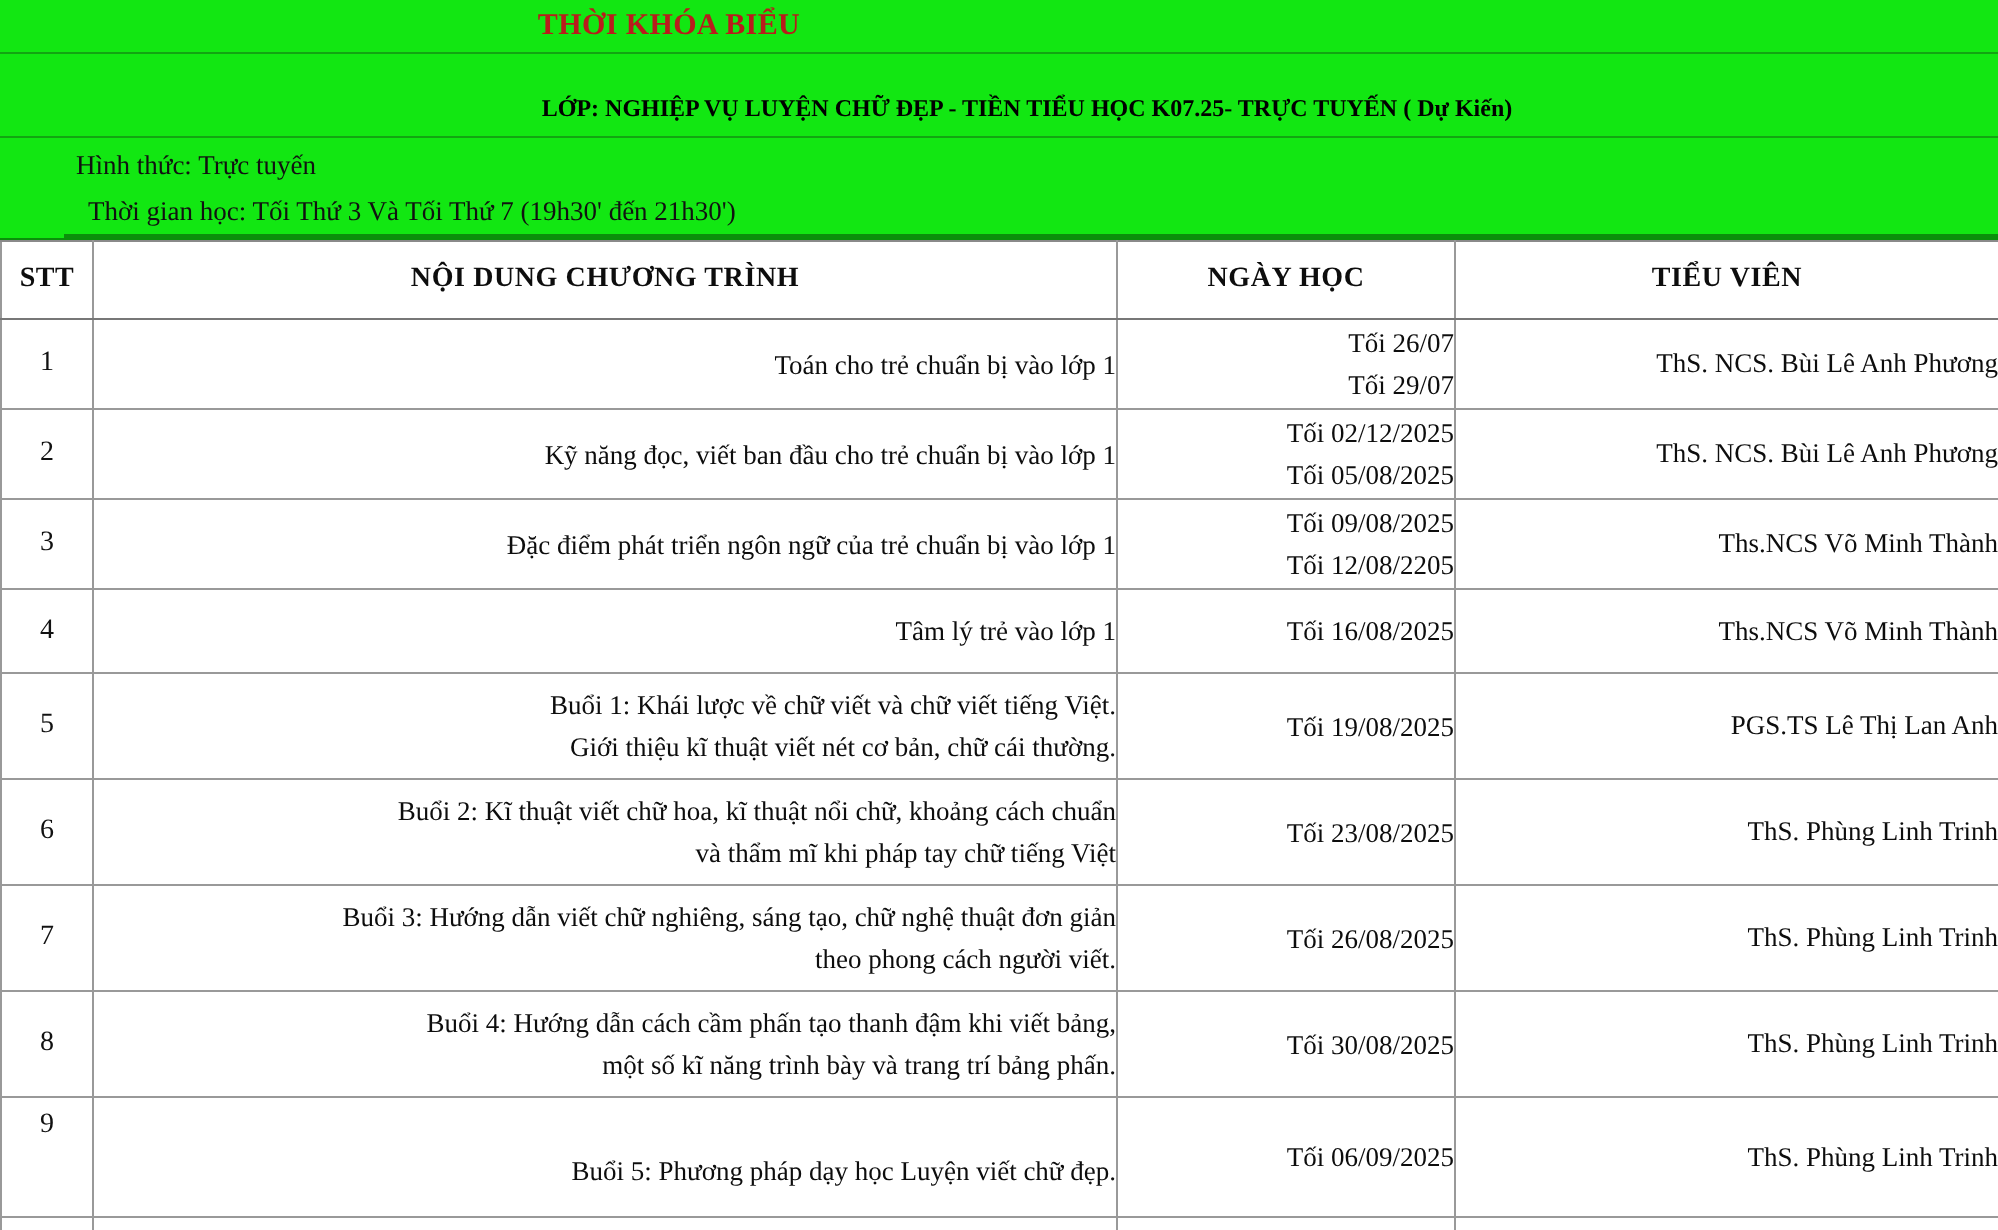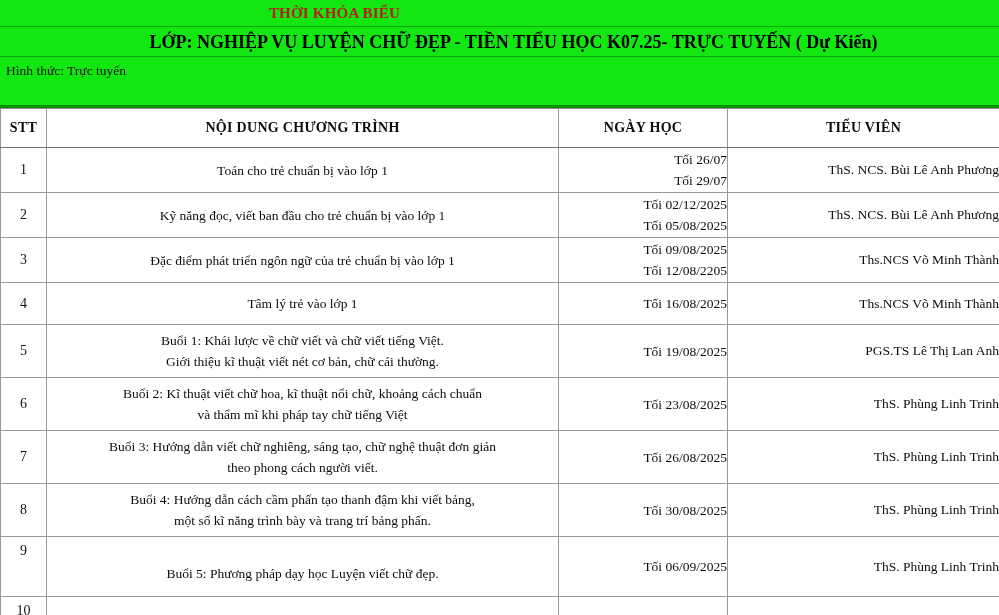--- a/index.html
+++ b/index.html
@@ -42,29 +42,31 @@
     font-size: 15px;
     letter-spacing: .2px;
     color: #b91c1c;
     padding-right: 330px;
   }
   .banner-subtitle {
     height: 30px;
     line-height: 30px;
     text-align: center;
     font-weight: bold;
-    font-size: 18px;
+    font-size: 12px;
     color: #000;
     padding-left: 28px;
+    margin-top: 12px;
   }
   .banner-info {
     height: 50px;
     padding: 2px 0 0 6px;
     box-sizing: border-box;
     border-bottom: 2px solid #0b8f0b;
+    margin-left: 32px;
   }
   .banner-info div {
     font-size: 13.5px;
     line-height: 23px;
     color: #111;
     white-space: nowrap;
   }
   .banner-info .info-2 { padding-left: 6px; }
 
   
@@ -96,21 +98,21 @@
     border-bottom: 1px solid #777;
   }
   th.h-stt { letter-spacing: .5px; }
 
   td.c-num {
     text-align: center;
     font-size: 14px;
     color: #111;
   }
   td.c-content {
-    text-align: center;
+    text-align: right;
     padding: 2px 4px 2px 9px;
     line-height: 21px;
   }
   td.c-content .ln { display: block; white-space: nowrap; }
   td.c-day {
     text-align: right;
     line-height: 21px;
   }
   td.c-day .ln { display: block; white-space: nowrap; }
   td.c-teacher {
@@ -132,20 +134,21 @@
 </head>
 <body>
 
 <div class="sheet">
 
   <div class="banner">
     <div class="banner-row banner-title">THỜI KHÓA BIỂU</div>
     <div class="banner-row banner-subtitle">LỚP: NGHIỆP VỤ LUYỆN CHỮ ĐẸP - TIỀN TIỂU HỌC K07.25- TRỰC TUYẾN ( Dự Kiến)</div>
     <div class="banner-info">
       <div class="info-1">Hình thức: Trực tuyến</div>
+      <div class="info-2">Thời gian học: Tối Thứ 3 Và Tối Thứ 7 (19h30' đến 21h30')</div>
     </div>
   </div>
 
   <table class="sched">
     <colgroup>
       <col class="c-stt">
         <col class="c-ndct">
         <col class="c-date">
         <col class="c-gv">
     </colgroup>

